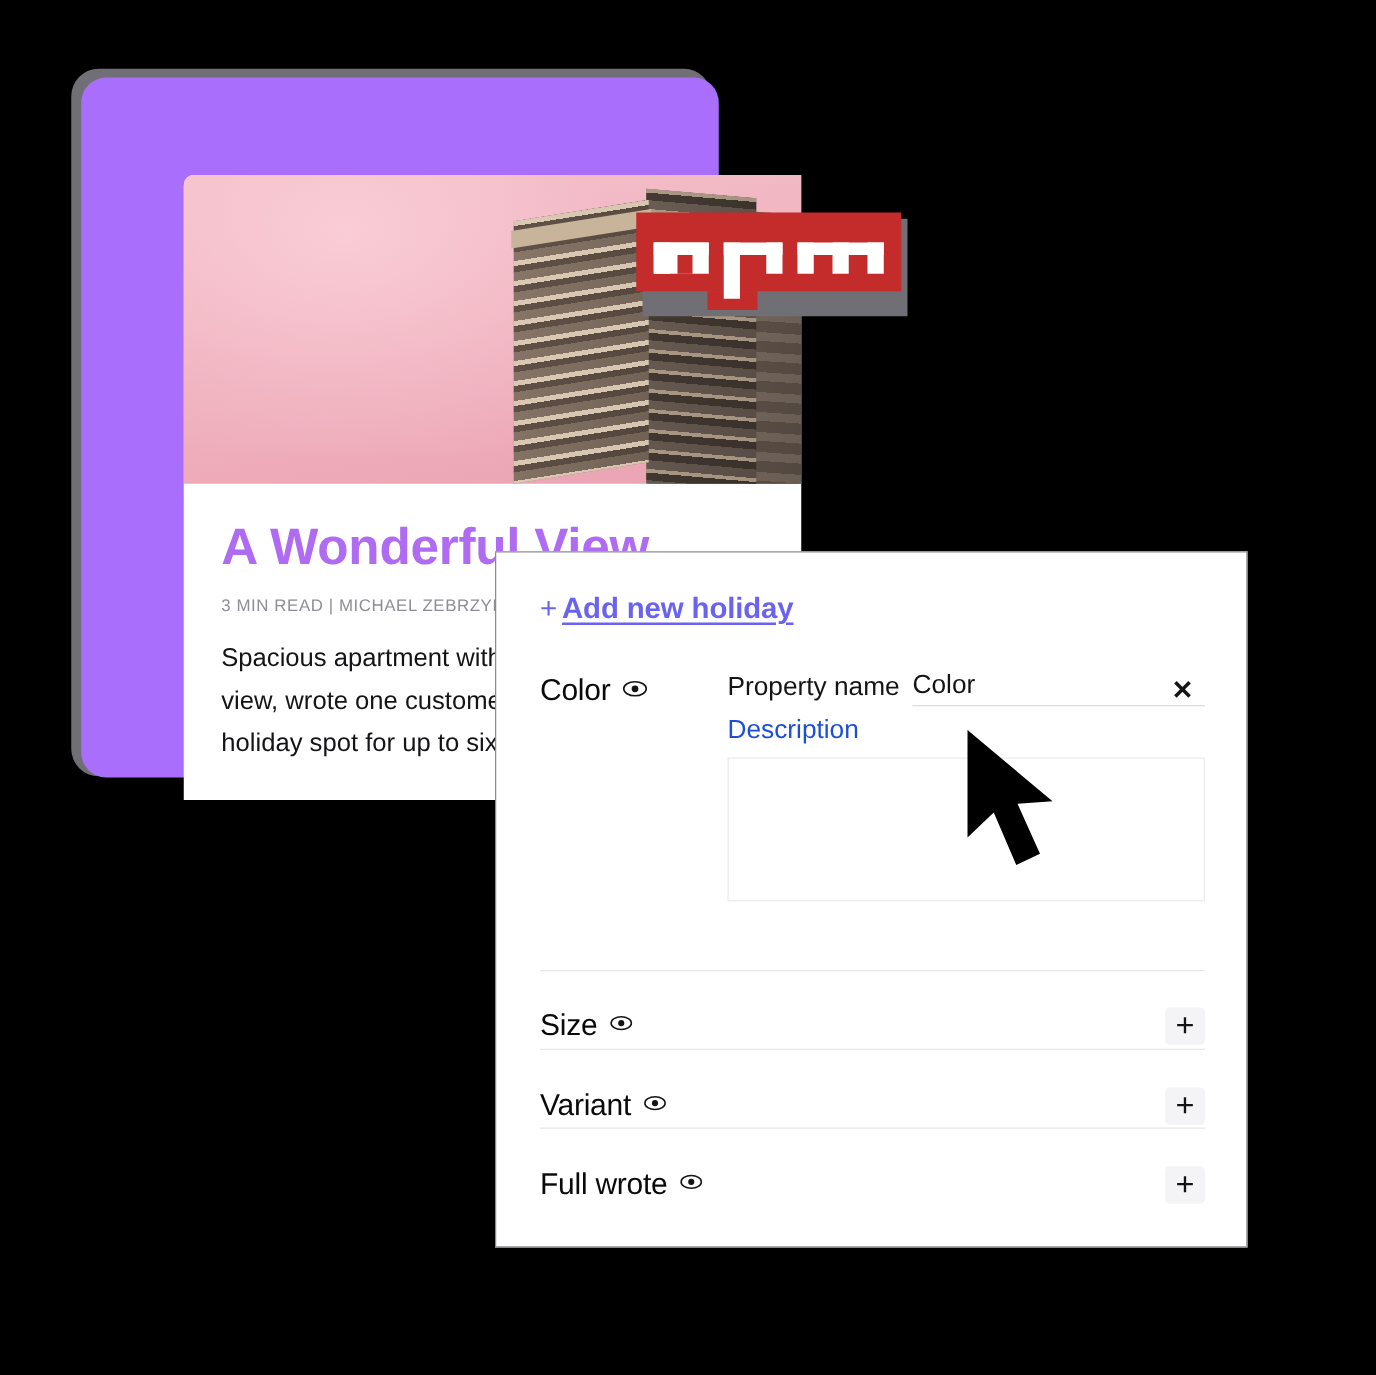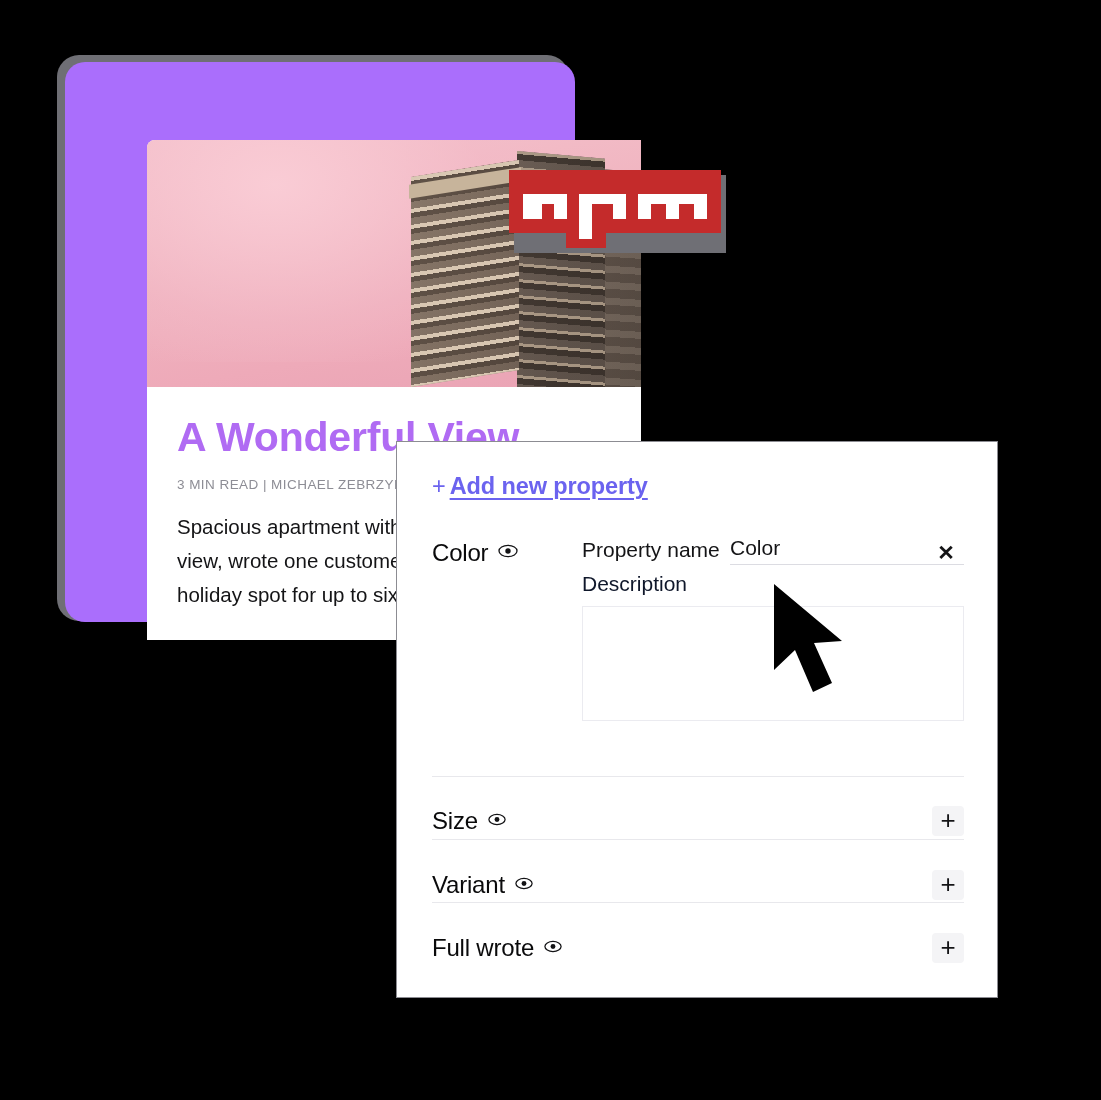--- a/index.html
+++ b/index.html
@@ -294,21 +294,21 @@
   }
   .caret {
     display: inline-block;
     width: 1.5px;
     height: 23px;
     background: #141416;
     vertical-align: -4px;
   }
   #description-label {
     font-size: 21px;
-    color: #0f172a;
+    color: #1d4ed8;
     margin-bottom: 10px;
   }
   #description-box {
     width: 382px;
     height: 115px;
     border: 1px solid #ebebf0;
     box-sizing: border-box;
     background: #ffffff;
   }
   #close-color-button {
@@ -407,21 +407,21 @@
 
   <div class="wt" style="left:129px; top:24px; width:69px; height:10px;"></div>
   <div class="wt" style="left:129px; top:24px; width:13px; height:25px;"></div>
   <div class="wt" style="left:157px; top:24px; width:13px; height:25px;"></div>
   <div class="wt" style="left:185px; top:24px; width:13px; height:25px;"></div>
 </div>
 
 <div id="property-panel">
 
   <div id="add-new-property">
-    <span class="plus-sign">+</span><span class="link-text">Add new property</span>
+    <span class="plus-sign">+</span><span class="link-text">Add new holiday</span>
   </div>
 
   <div class="prop-row" id="row-color">
     <span class="prop-label">Color</span>
     <span class="eye-icon">
       <svg width="20" height="14" viewBox="0 0 20 14" aria-hidden="true">
         <ellipse cx="10" cy="7" rx="9" ry="5.6" fill="none" stroke="#141416" stroke-width="1.3"></ellipse>
         <circle cx="10" cy="7" r="2.7" fill="#141416"></circle>
       </svg>
     </span>

